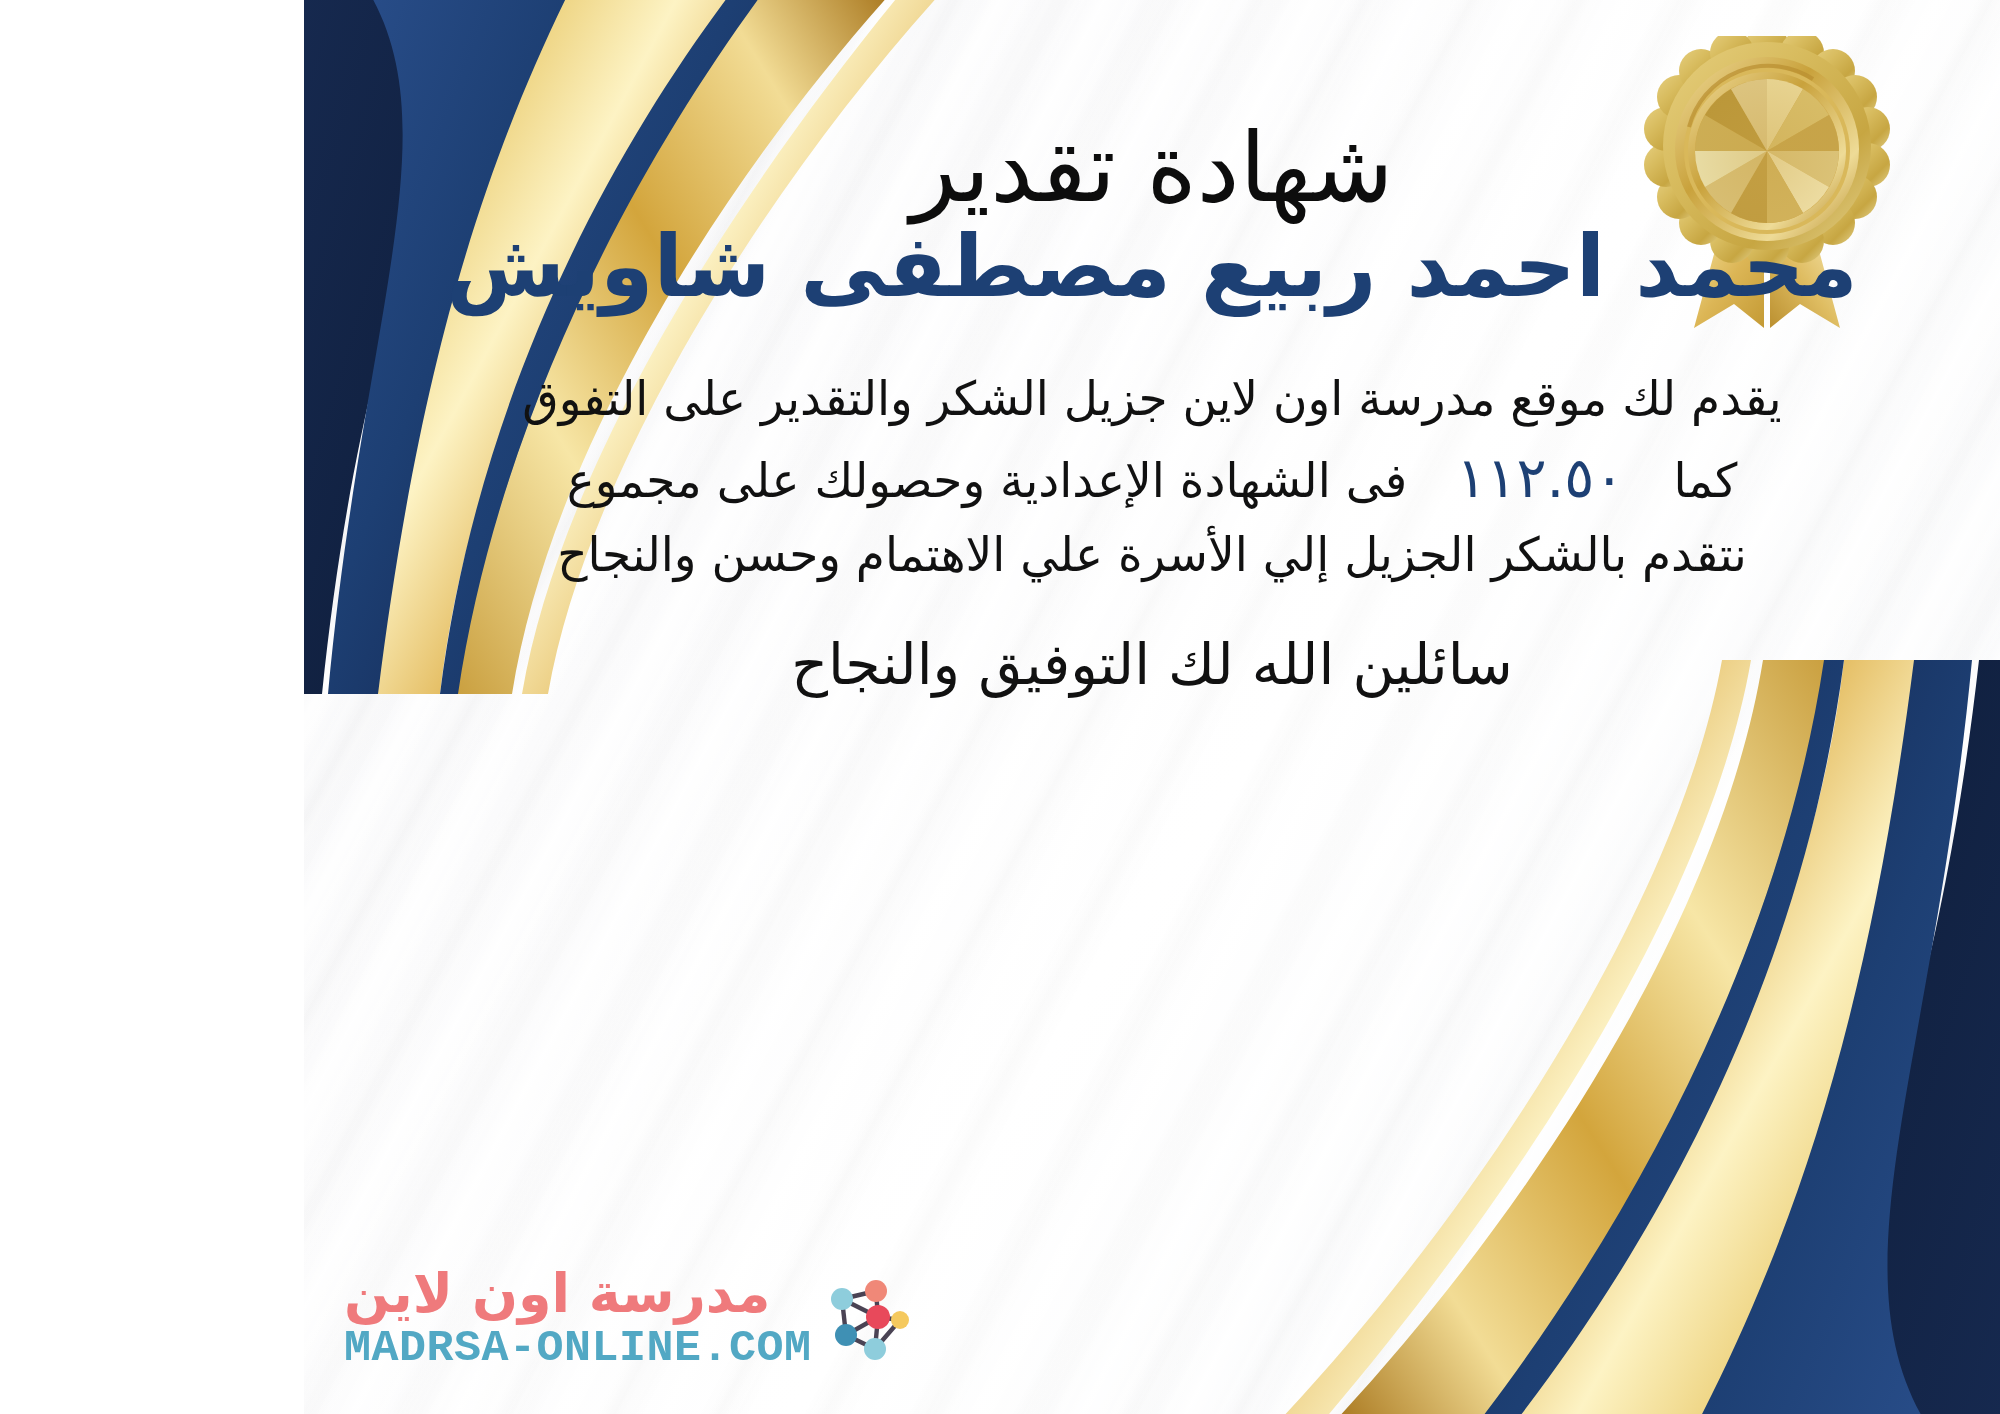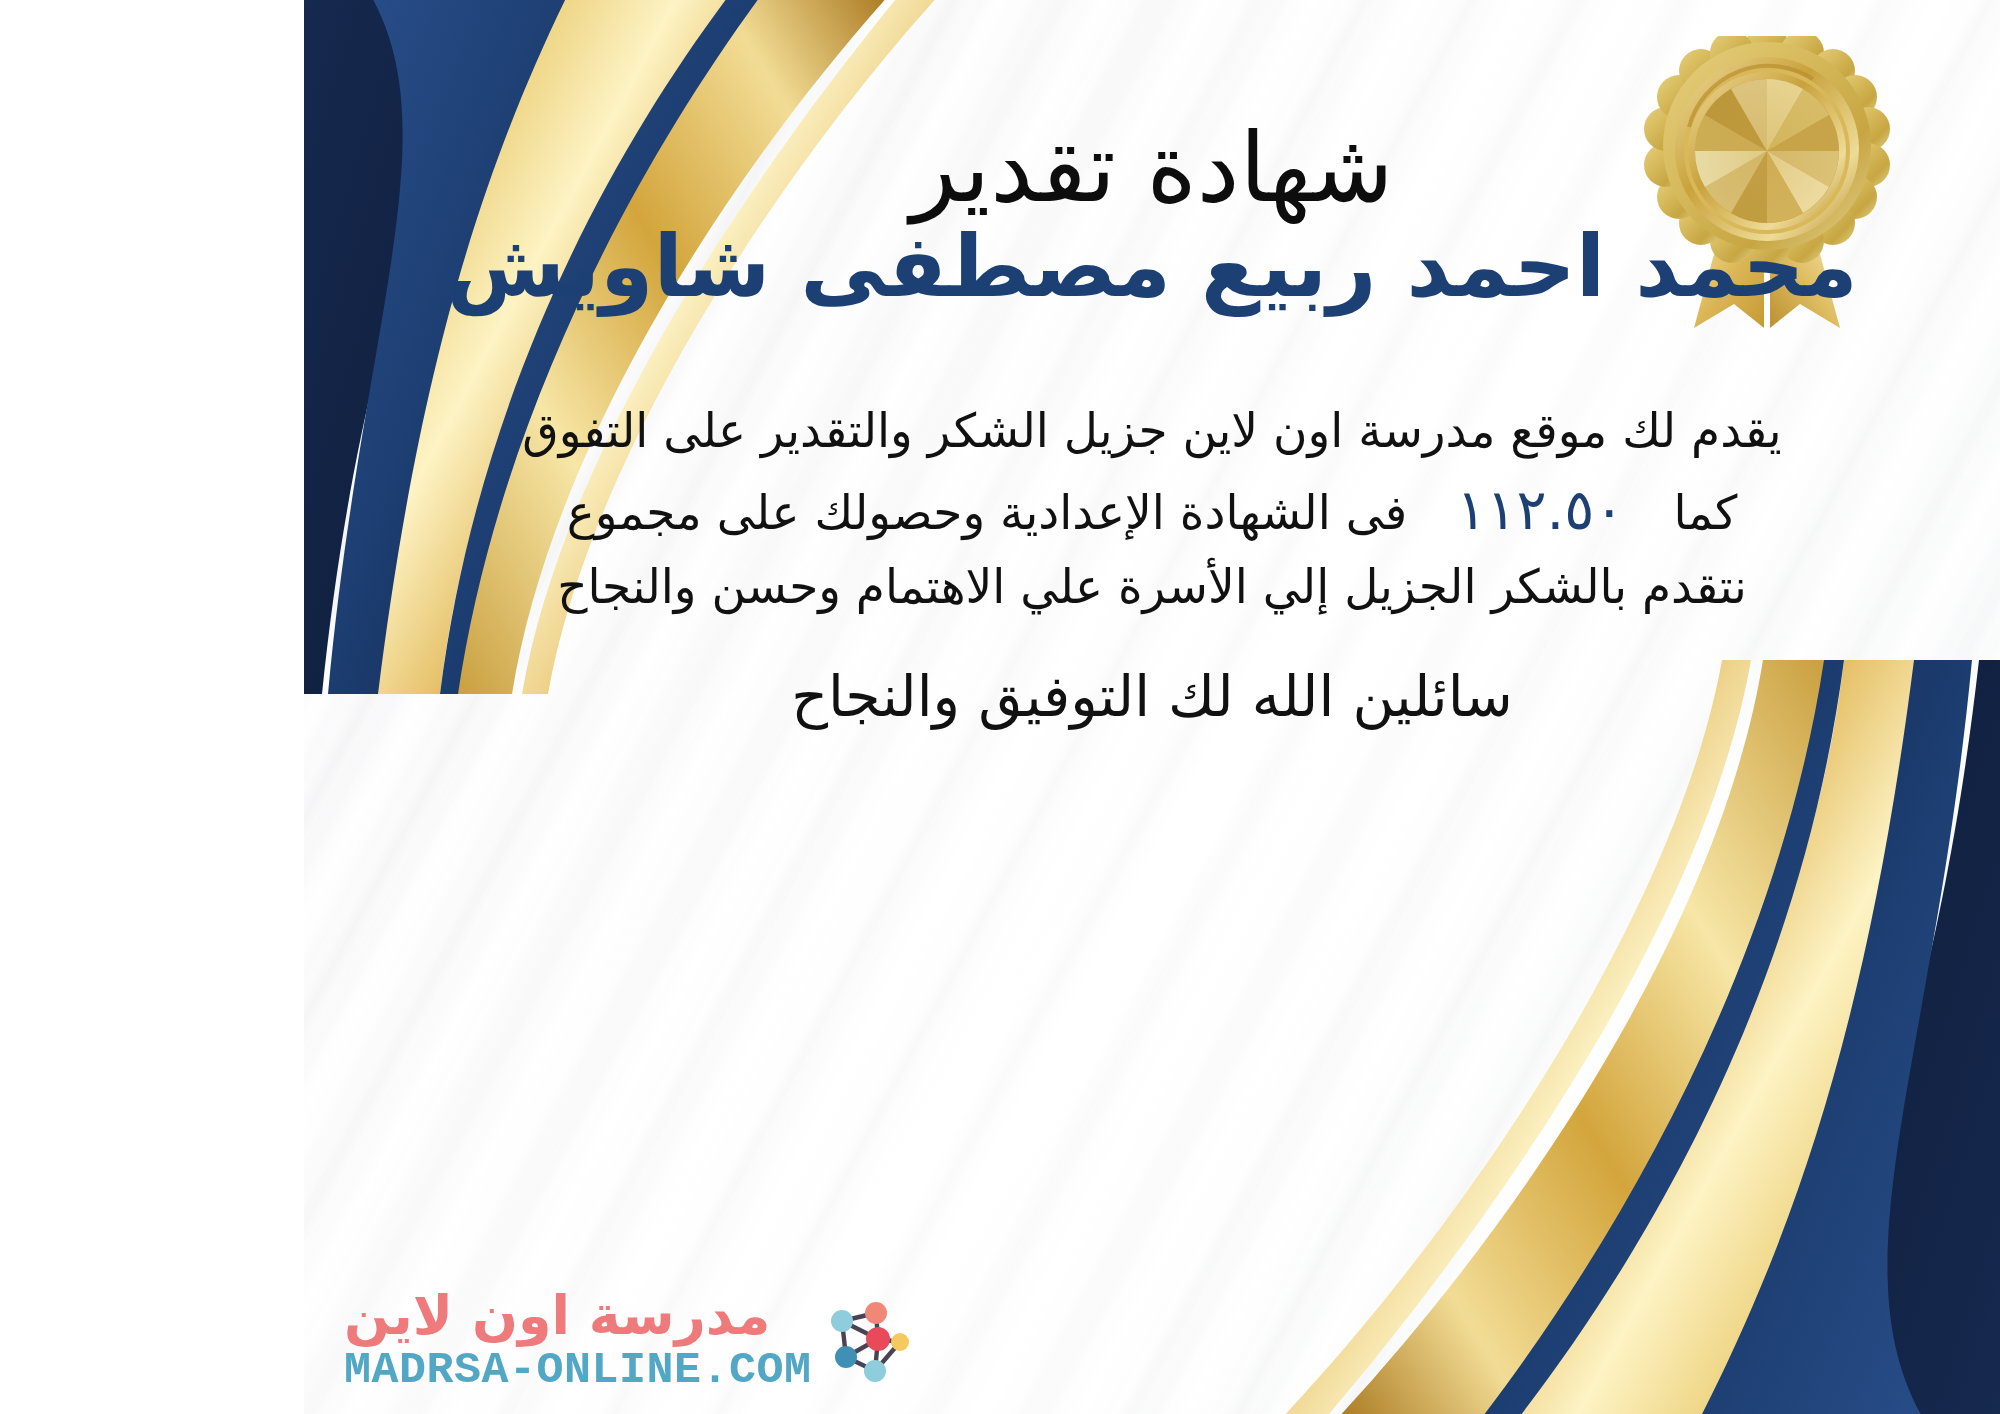--- a/index.html
+++ b/index.html
@@ -75,21 +75,21 @@
   }
   .recipient{
     font-size:86px;
     line-height:1.1;
     font-weight:700;
     color:#1d4074;
     direction:rtl;
     max-width:1700px;
   }
   .body-block{
-    margin-top:82px;
+    margin-top:50px;
     width:1560px;
     direction:rtl;
     color:#111111;
   }
   .body-line{
     font-size:47px;
     line-height:1.28;
     padding:6px 0;
     white-space:nowrap;
   }
@@ -104,21 +104,21 @@
     margin-top:40px;
     font-size:57px;
     color:#111111;
     direction:rtl;
   }
 
   
   .brand{
     position:absolute;
     left:40px;
-    bottom:20px;
+    bottom:42px;
     display:flex;
     align-items:center;
     gap:8px;
     direction:ltr;
   }
   .brand-text{
     display:flex;
     flex-direction:column;
     align-items:flex-start;
   }

